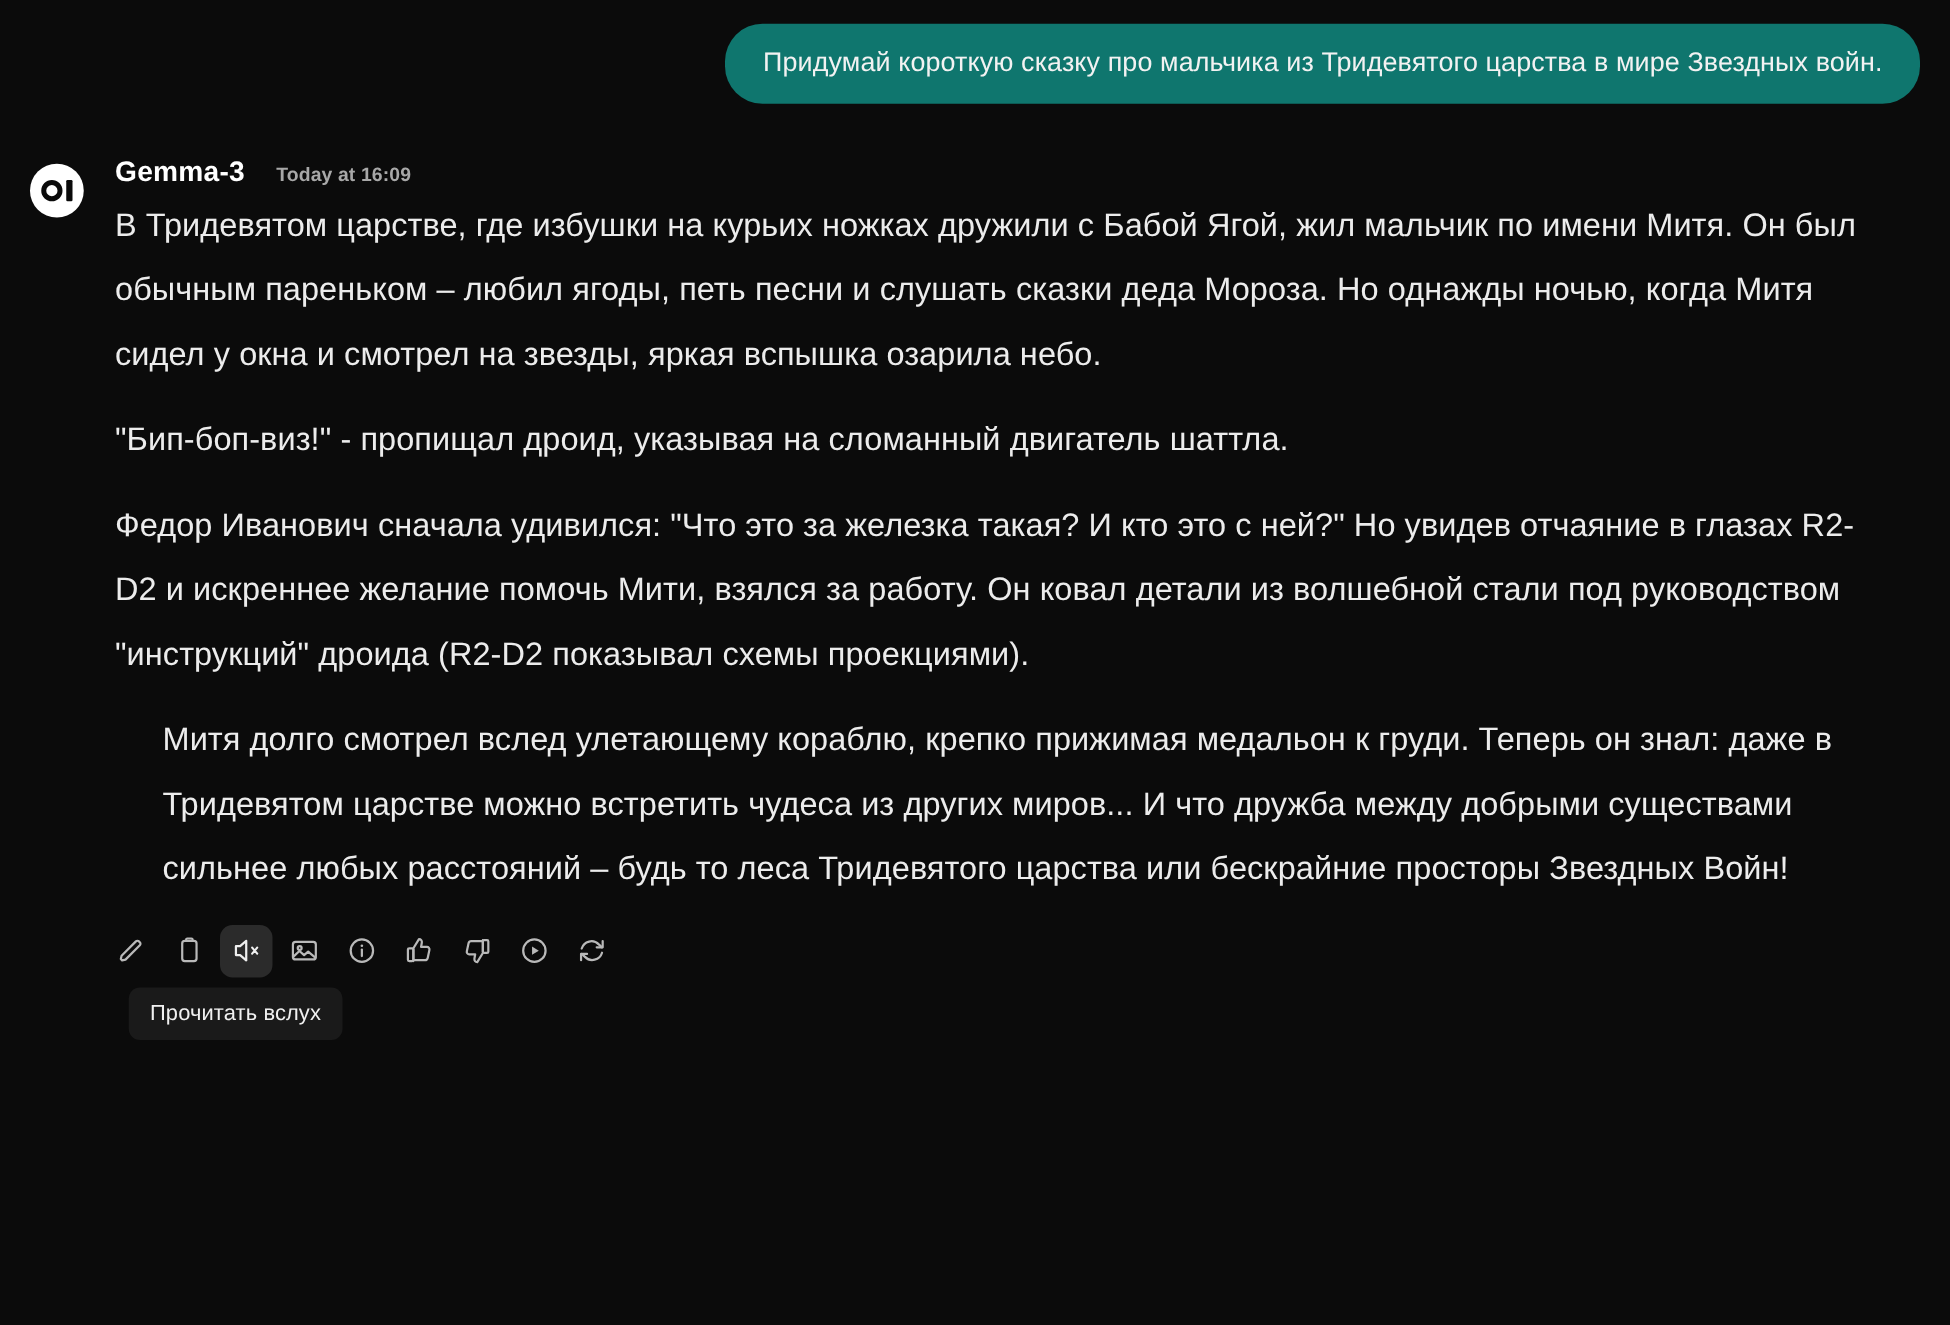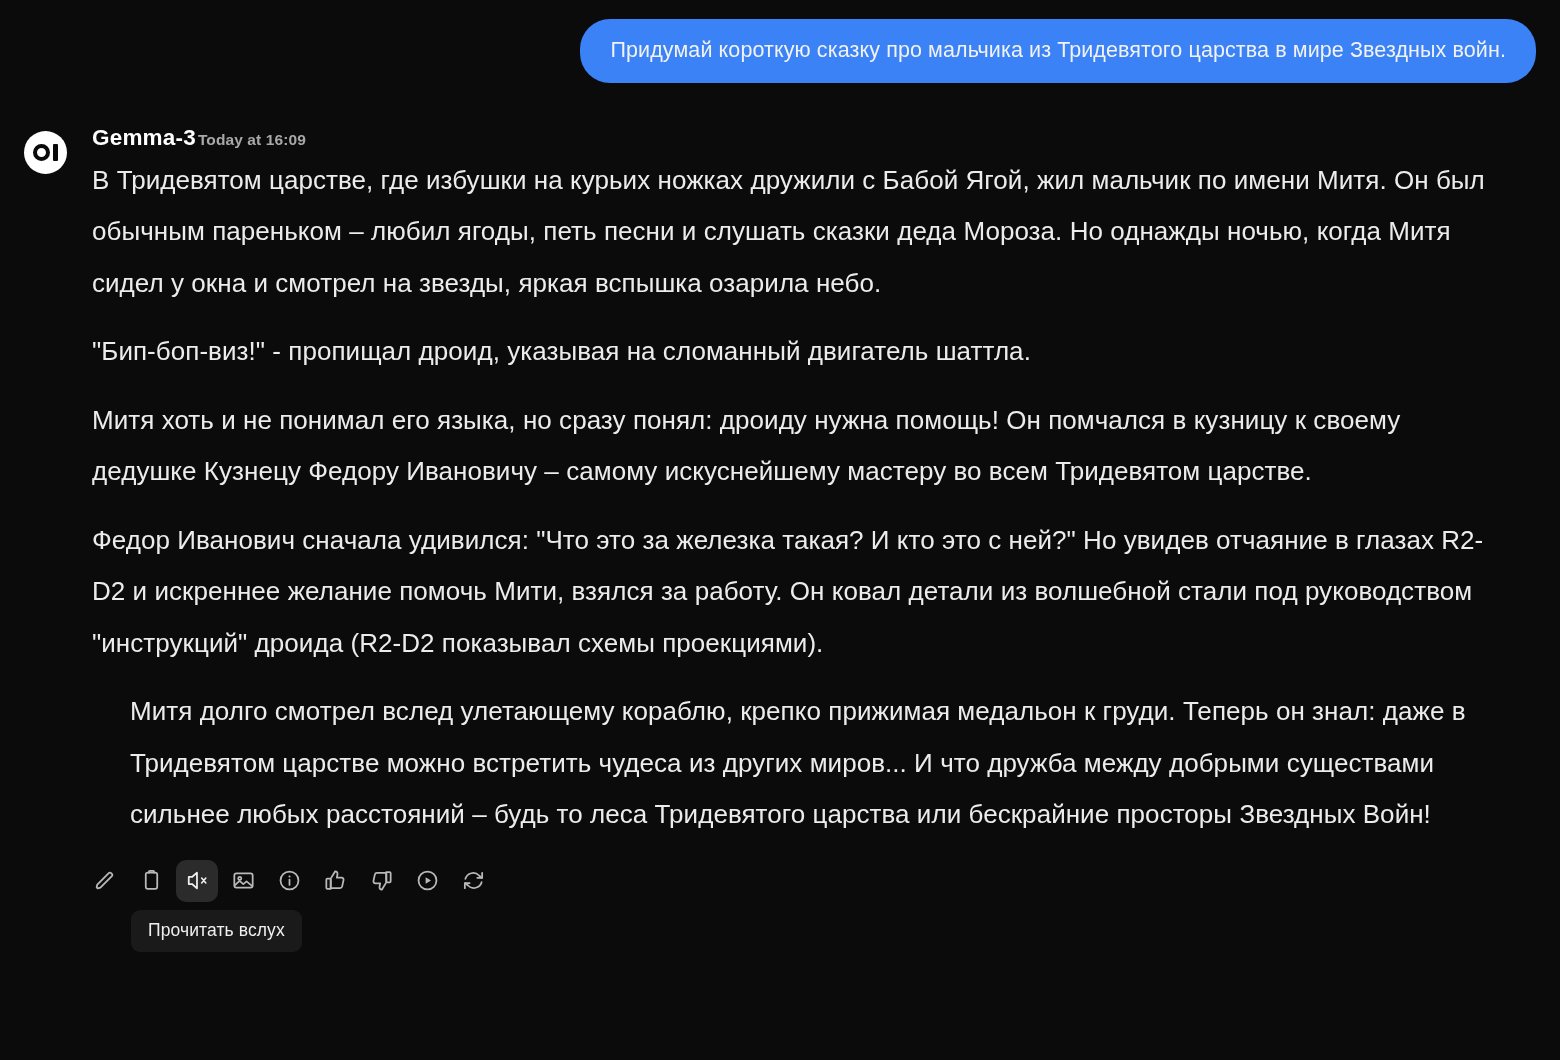--- a/index.html
+++ b/index.html
@@ -24,21 +24,21 @@
     background: #0b0b0b;
   }
 
   
   .user-row {
     display: flex;
     justify-content: flex-end;
     padding: 19px 24px 0 24px;
   }
   .user-bubble {
-    background: #3b82f6;
+    background: #0f766e;
     border-radius: 30px;
     padding: 17px 30px 18px 30px;
     max-width: 1100px;
     font-size: 21.5px;
     line-height: 1.35;
     color: #f2f2f2;
     letter-spacing: 0.1px;
   }
 
   
@@ -77,21 +77,21 @@
 
   .assistant-body {
     flex: 1 1 auto;
     padding-left: 25px;
     min-width: 0;
   }
 
   .msg-head {
     display: flex;
     align-items: baseline;
-    gap: 2px;
+    gap: 25px;
     margin-bottom: 4px;
   }
   .msg-author {
     font-size: 22.5px;
     font-weight: bold;
     color: #ffffff;
     letter-spacing: 0.2px;
   }
   .msg-time {
     font-size: 15.5px;
@@ -140,21 +140,20 @@
     display: inline-block;
   }
   .tooltip {
     background: #1a1a1a;
     color: #f0f0f0;
     font-size: 17.5px;
     border-radius: 9px;
     padding: 10px 17px 11px 17px;
     display: inline-block;
     letter-spacing: 0.1px;
-    margin-left: 28px;
   }
 </style>
 </head>
 <body>
 
 <div class="app">
 
   <div class="user-row">
     <div class="user-bubble">Придумай короткую сказку про мальчика из Тридевятого царства в мире Звездных войн.</div>
   </div>
@@ -169,21 +168,20 @@
     <div class="assistant-body">
 
       <div class="msg-head">
         <span class="msg-author">Gemma-3</span>
         <span class="msg-time">Today at 16:09</span>
       </div>
 
       <div class="msg-text">
         <p>В Тридевятом царстве, где избушки на курьих ножках дружили с Бабой Ягой, жил мальчик по имени Митя. Он был обычным пареньком – любил ягоды, петь песни и слушать сказки деда Мороза. Но однажды ночью, когда Митя сидел у окна и смотрел на звезды, яркая вспышка озарила небо.</p>
         <p>"Бип-боп-виз!" - пропищал дроид, указывая на сломанный двигатель шаттла.</p>
-        <p>Митя хоть и не понимал его языка, но сразу понял: дроиду нужна помощь! Он помчался в кузницу к своему дедушке Кузнецу Федору Ивановичу – самому искуснейшему мастеру во всем Тридевятом царстве.</p>
         <p>Федор Иванович сначала удивился: "Что это за железка такая? И кто это с ней?" Но увидев отчаяние в глазах R2-D2 и искреннее желание помочь Мити, взялся за работу. Он ковал детали из волшебной стали под руководством "инструкций" дроида (R2-D2 показывал схемы проекциями).</p>
         <p>Митя долго смотрел вслед улетающему кораблю, крепко прижимая медальон к груди. Теперь он знал: даже в Тридевятом царстве можно встретить чудеса из других миров... И что дружба между добрыми существами сильнее любых расстояний – будь то леса Тридевятого царства или бескрайние просторы Звездных Войн!</p>
       </div>
 
       
       <div class="toolbar">
 
         <button class="tb-btn">
           <span>
             <svg width="25" height="25" viewBox="0 0 24 24" fill="none" stroke="#b9b9b9" stroke-width="1.7" stroke-linecap="round" stroke-linejoin="round">

